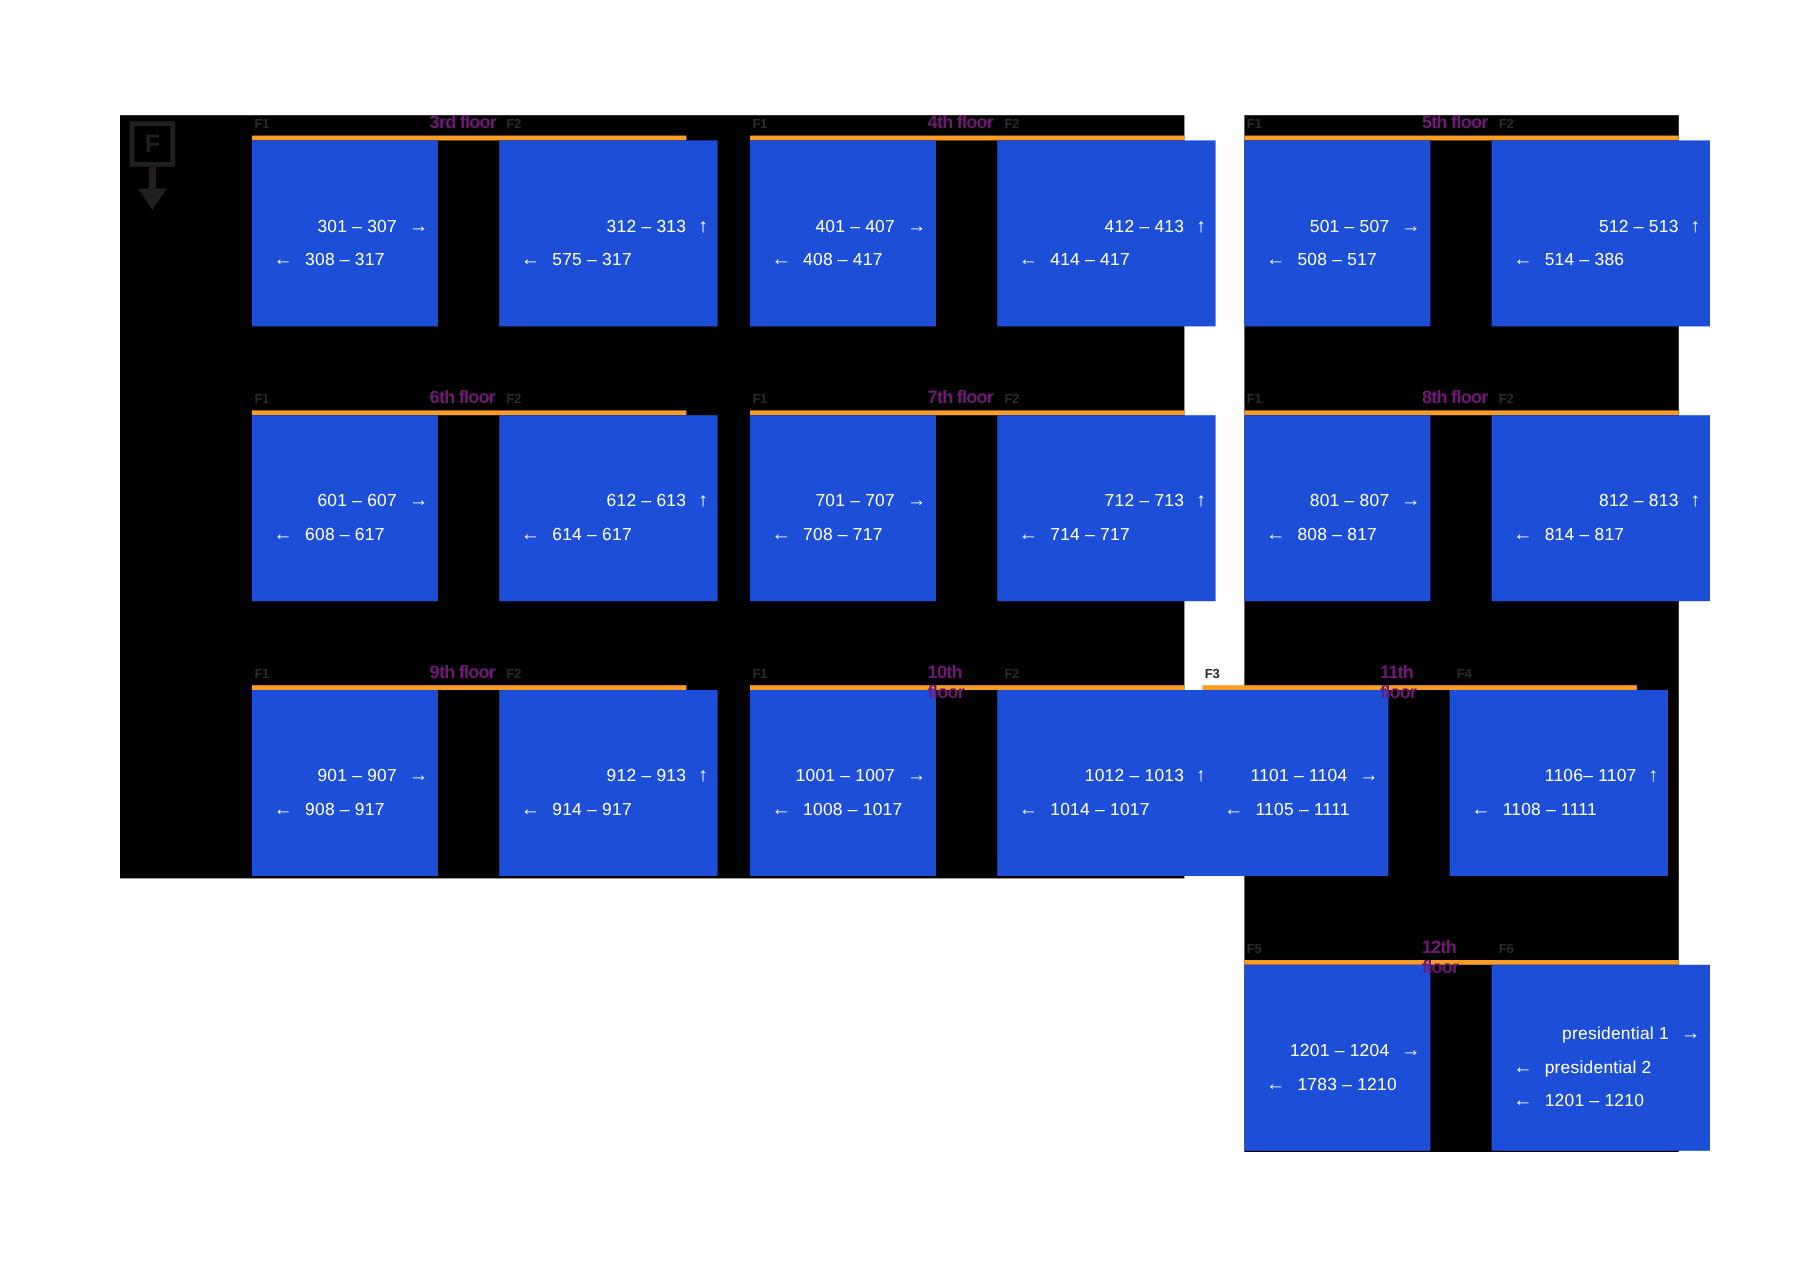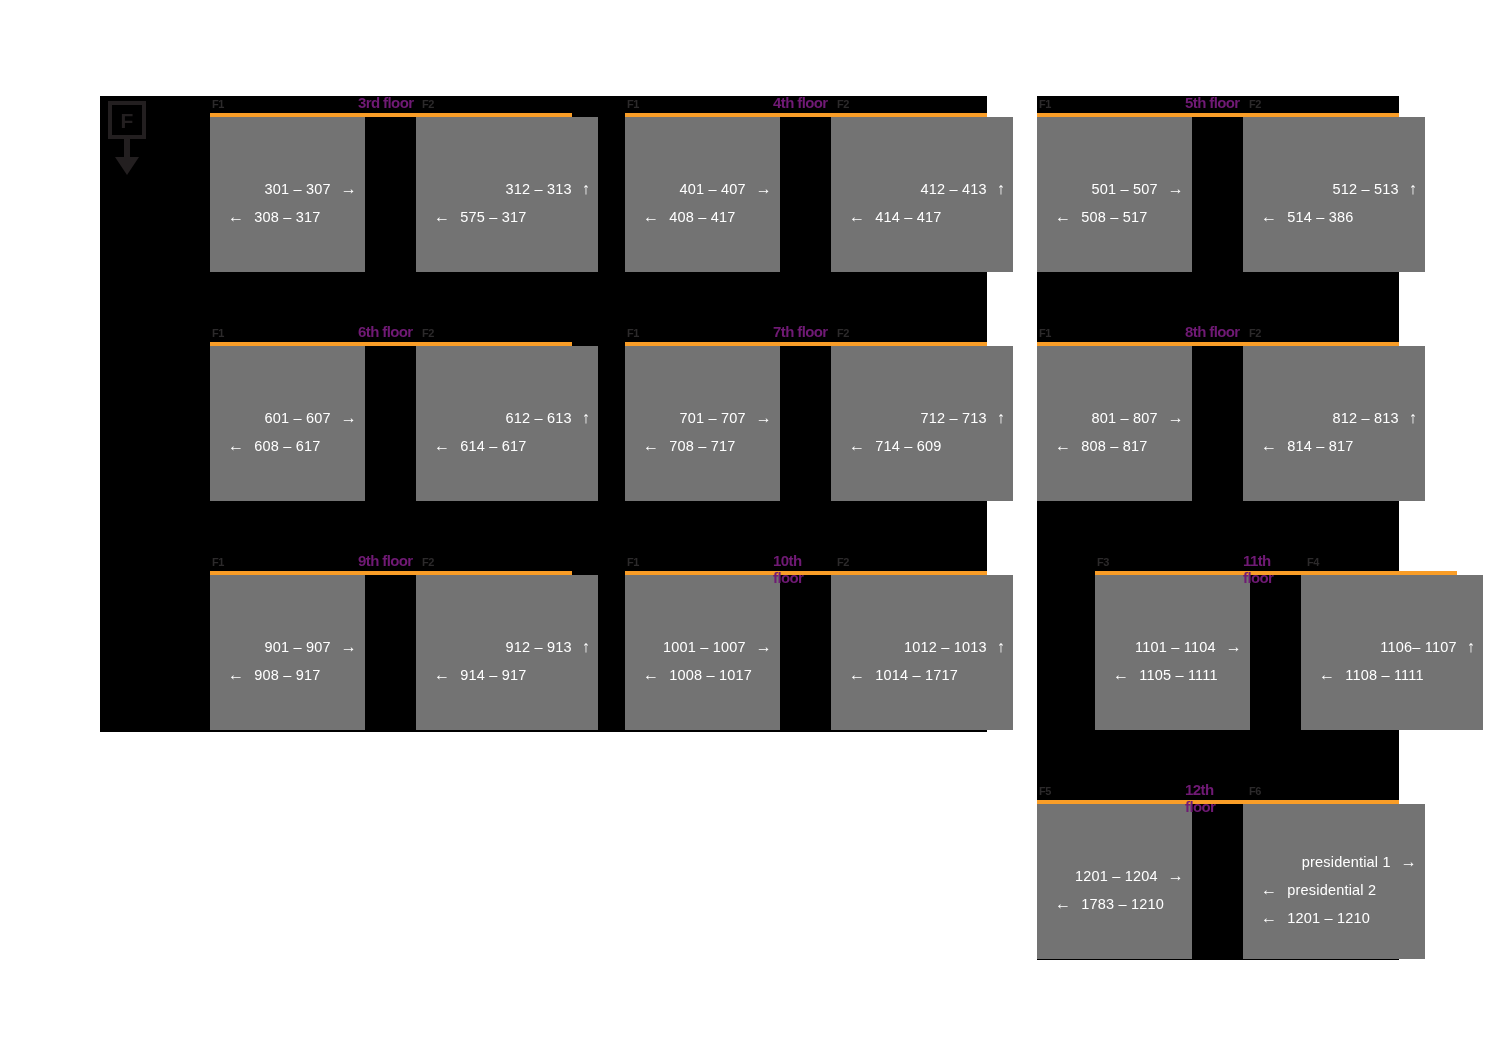--- a/index.html
+++ b/index.html
@@ -93,21 +93,21 @@
     letter-spacing:-0.6px;
     font-family:"Liberation Sans", sans-serif;
     z-index:4;
   }
 
   
   .panel{
     position:absolute;
     top:21px;
     height:155px;
-    background:#737373;
+    background:#1d4ed8;
   }
   .panel.left  { left:0px;   width:155px; }
   .panel.right { left:206px; width:182px; }
 
   .rowlist{
     position:absolute;
     left:0; right:0;
     top:58px;
     padding:0 8px;
     box-sizing:border-box;
@@ -290,21 +290,21 @@
           </div>
         </div>
       </div>
       <div class="panel right">
         <div class="rowlist">
           <div class="room-row">
             <span class="room-label">712 – 713</span>
             <span class="arrow">↑</span>
           </div>
           <div class="room-row dir-left">
-            <span class="room-label">714 – 609</span>
+            <span class="room-label">714 – 717</span>
             <span class="arrow">←</span>
           </div>
         </div>
       </div>
     </div>
     <div class="floor-group" style="left: 1037px; top: 325px;">
       <div class="floor-rule"></div>
       <span class="wing-label left">F1</span>
       <span class="wing-label right">F2</span>
       <span class="floor-name">8th floor</span>
@@ -380,27 +380,27 @@
           </div>
         </div>
       </div>
       <div class="panel right">
         <div class="rowlist">
           <div class="room-row">
             <span class="room-label">1012 – 1013</span>
             <span class="arrow">↑</span>
           </div>
           <div class="room-row dir-left">
-            <span class="room-label">1014 – 1717</span>
-            <span class="arrow">←</span>
-          </div>
-        </div>
-      </div>
-    </div>
-    <div class="floor-group" style="left: 1095px; top: 554px;">
+            <span class="room-label">1014 – 1017</span>
+            <span class="arrow">←</span>
+          </div>
+        </div>
+      </div>
+    </div>
+    <div class="floor-group" style="left: 1002px; top: 554px;">
       <div class="floor-rule"></div>
       <span class="wing-label left">F3</span>
       <span class="wing-label right">F4</span>
       <span class="floor-name">11th floor</span>
       <div class="panel left">
         <div class="rowlist">
           <div class="room-row">
             <span class="room-label">1101 – 1104</span>
             <span class="arrow">→</span>
           </div>

